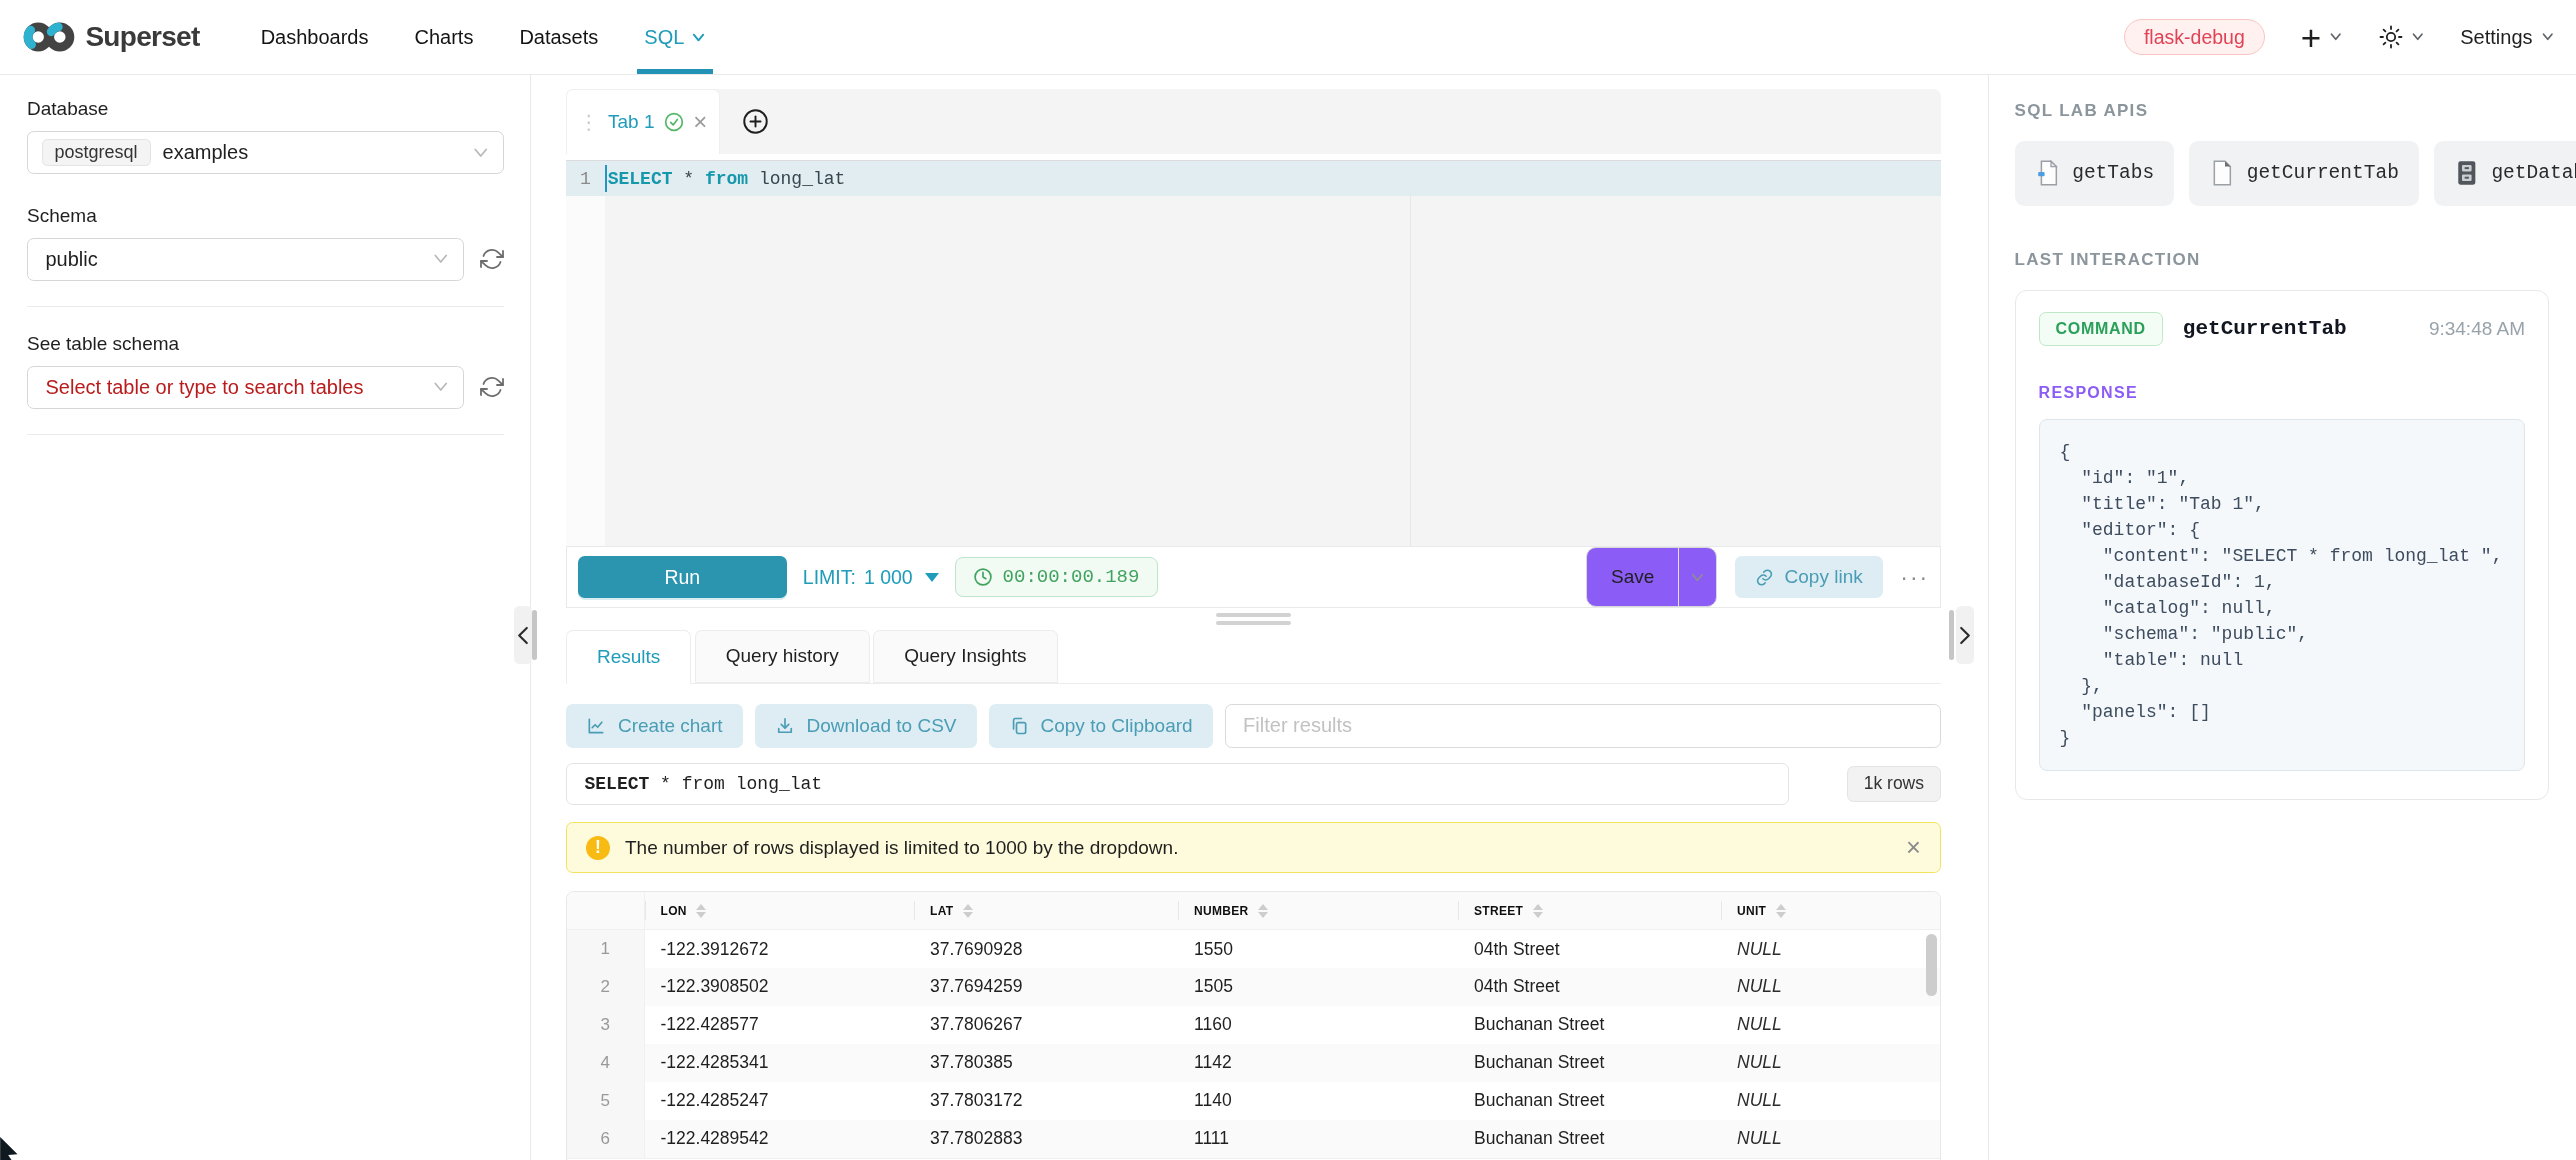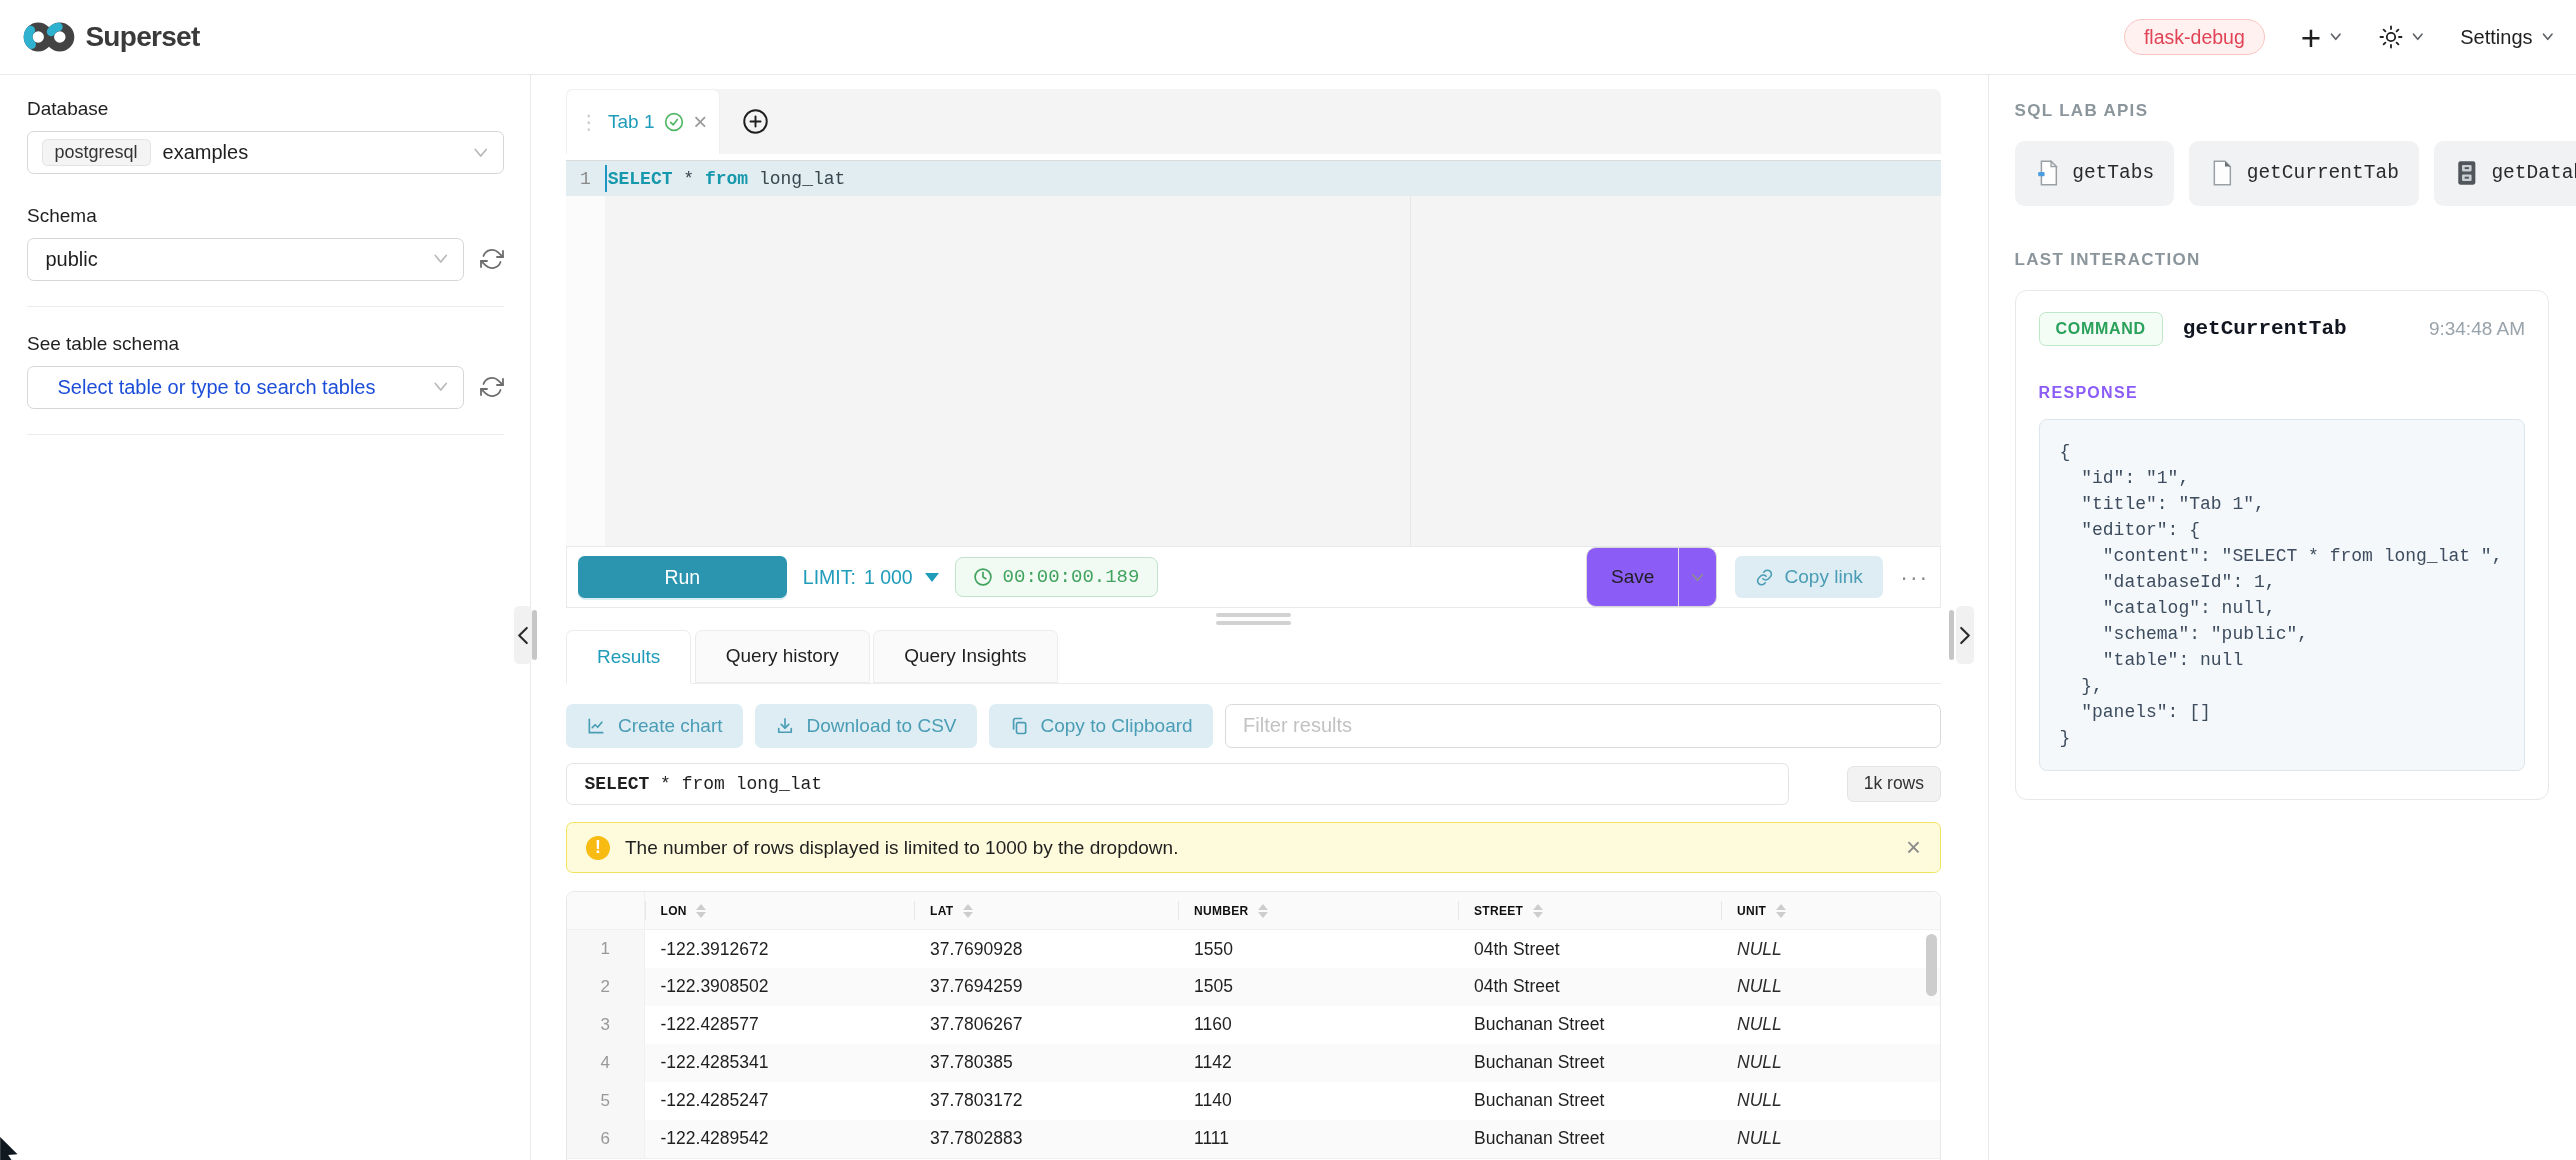--- a/index.html
+++ b/index.html
@@ -55,21 +55,21 @@
     height: 43px; border: 1.3px solid #d6d6d6; border-radius: 6.7px;
     display:flex; align-items:center; padding: 0 13.5px; background:#fff;
   }
   .select-box .sel-caret { margin-left:auto; color:#b9b9b9; }
   .engine-tag {
     background:#f4f4f4; border: 1.3px solid #e3e3e3; border-radius: 5.4px;
     padding: 2px 12px; font-size: 18px; color:#333;
   }
   .sel-value { font-size: 20px; color:#1f1f1f; margin-left: 12px; }
   .sel-value.solo { margin-left: 4px; }
-  .sel-placeholder { font-size: 20px; color:#1d4ed8; margin-left: 16px; white-space:nowrap; overflow:hidden; }
+  .sel-placeholder { font-size: 20px; color:#b91c1c; margin-left: 4px; white-space:nowrap; overflow:hidden; }
   .select-row { display:flex; align-items:center; gap: 16px; }
   .select-row .select-box { flex: 1; }
   .refresh-btn { color:#6d6d6d; cursor:pointer; flex:none; }
   .sb-divider { border-top: 1.3px solid #ececec; margin: 25.6px 0; }
   .mt-schema { margin-top: 31px; }
 
   
   .main { flex: 1; padding: 13.5px 47px 0 35px; min-width: 0; background:#fff; }
 
   
@@ -256,20 +256,39 @@
         <g fill="none" stroke-linecap="round">
           <circle cx="24" cy="28" r="15" stroke="#434343" stroke-width="13"></circle>
           <circle cx="56" cy="28" r="15" stroke="#434343" stroke-width="13"></circle>
           <circle cx="24" cy="28" r="15" stroke="#2fb1d0" stroke-width="13" stroke-dasharray="24 71" stroke-dashoffset="-34"></circle>
           <circle cx="56" cy="28" r="15" stroke="#2fb1d0" stroke-width="13" stroke-dasharray="13 82" stroke-dashoffset="40"></circle>
         </g>
       </svg>
     </span>
     <span class="brand-name">Superset</span>
   </div>
+  <nav class="nav-menu">
+    <div class="nav-item">
+        <span>Dashboards</span>
+      </div>
+    <div class="nav-item">
+        <span>Charts</span>
+      </div>
+    <div class="nav-item">
+        <span>Datasets</span>
+      </div>
+    <div class="nav-item active">
+      <span>SQL</span>
+      <span class="caret" style="color:#1e9cba">
+        <svg width="15" height="15" viewBox="0 0 16 16">
+            <polyline points="3,5 8,11 13,5" fill="none" stroke="currentColor" stroke-width="2" stroke-linecap="round" stroke-linejoin="round"></polyline>
+          </svg>
+      </span>
+    </div>
+  </nav>
   <div class="nav-right">
     <span class="env-badge">flask-debug</span>
     <div class="nav-icon-group">
       <span class="plus-glyph">+</span>
       <span class="caret">
         <svg width="13.5" height="13.5" viewBox="0 0 16 16">
             <polyline points="3,5 8,11 13,5" fill="none" stroke="currentColor" stroke-width="2" stroke-linecap="round" stroke-linejoin="round"></polyline>
           </svg>
       </span>
     </div>

